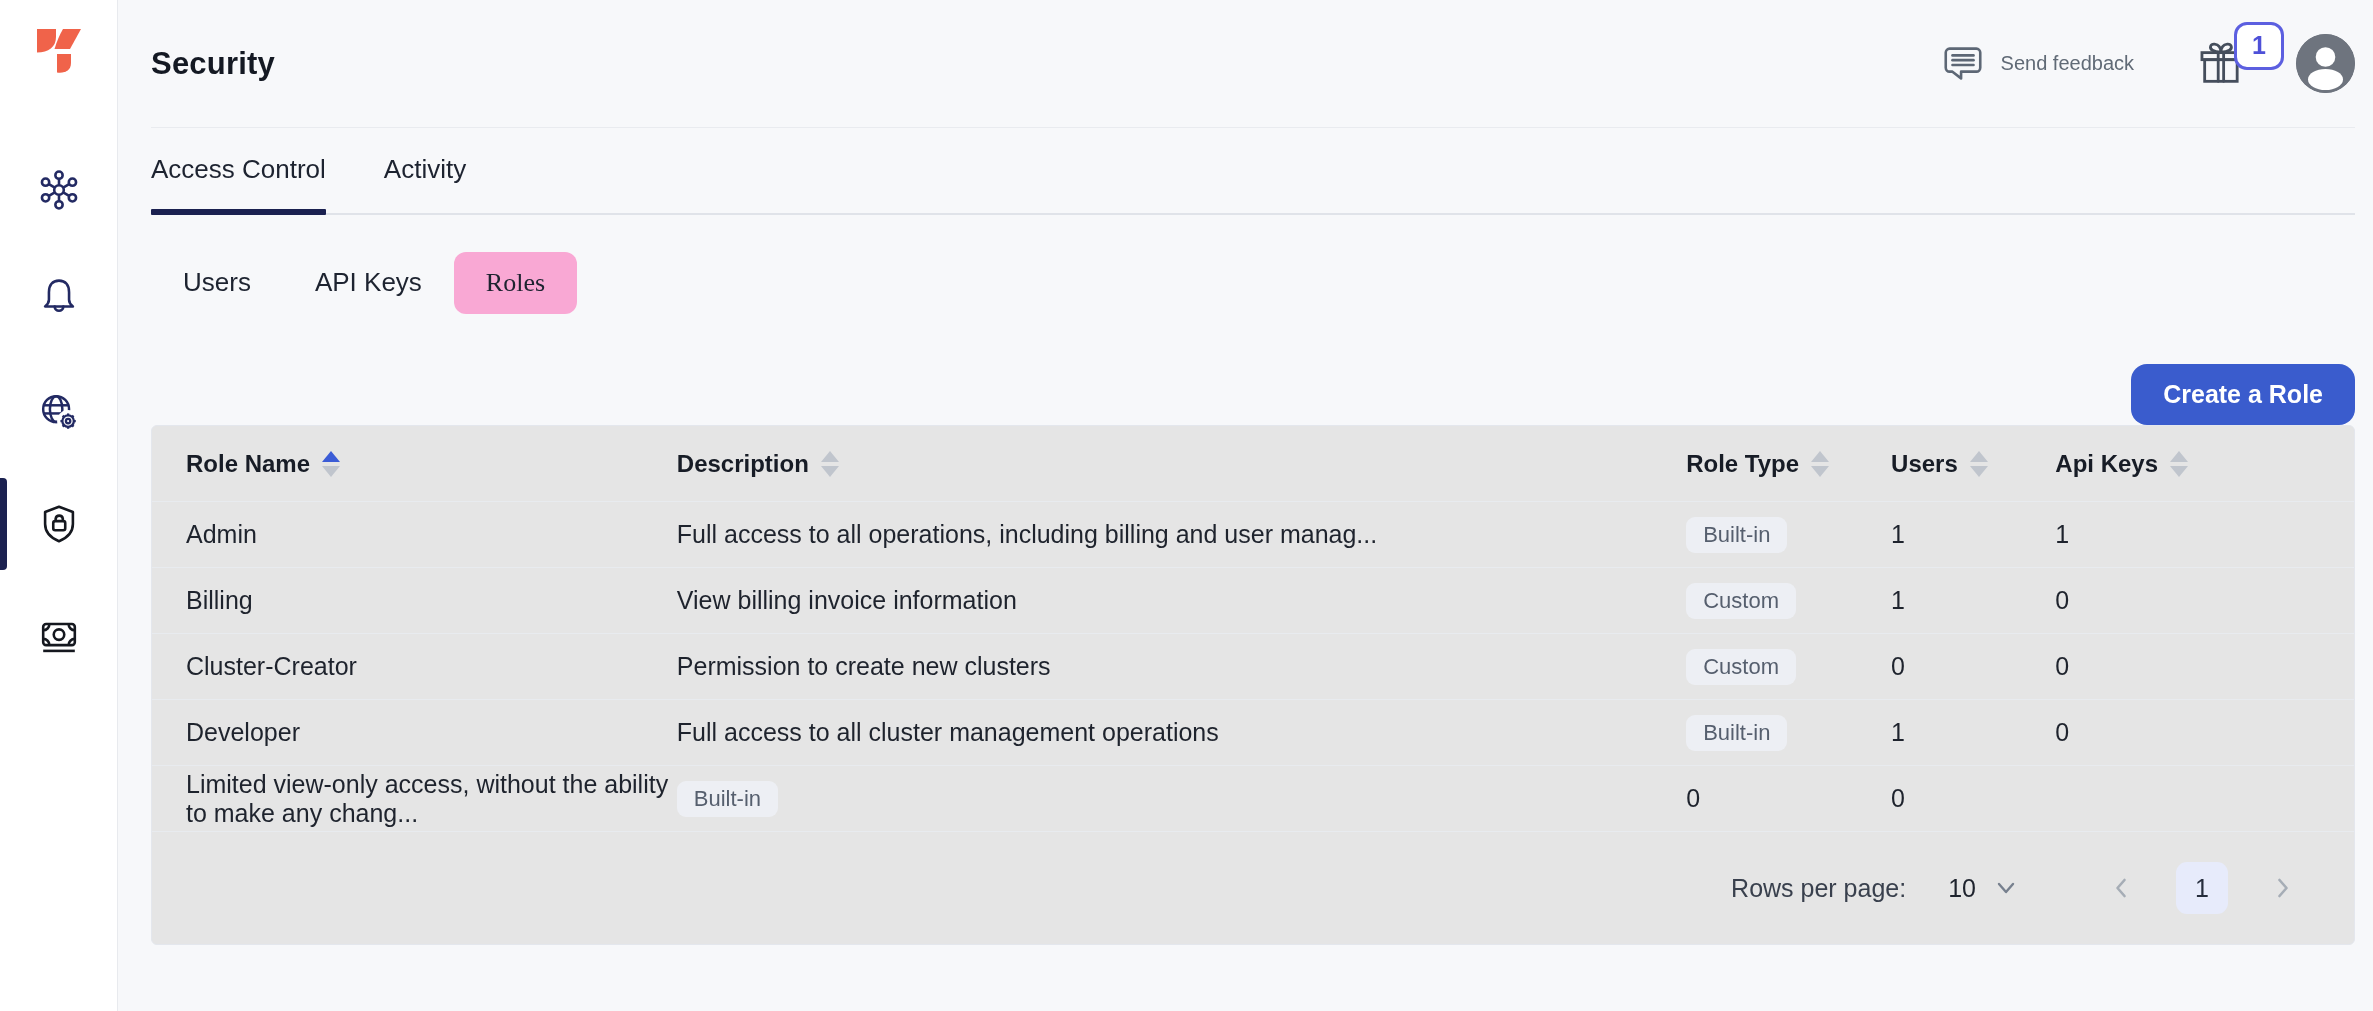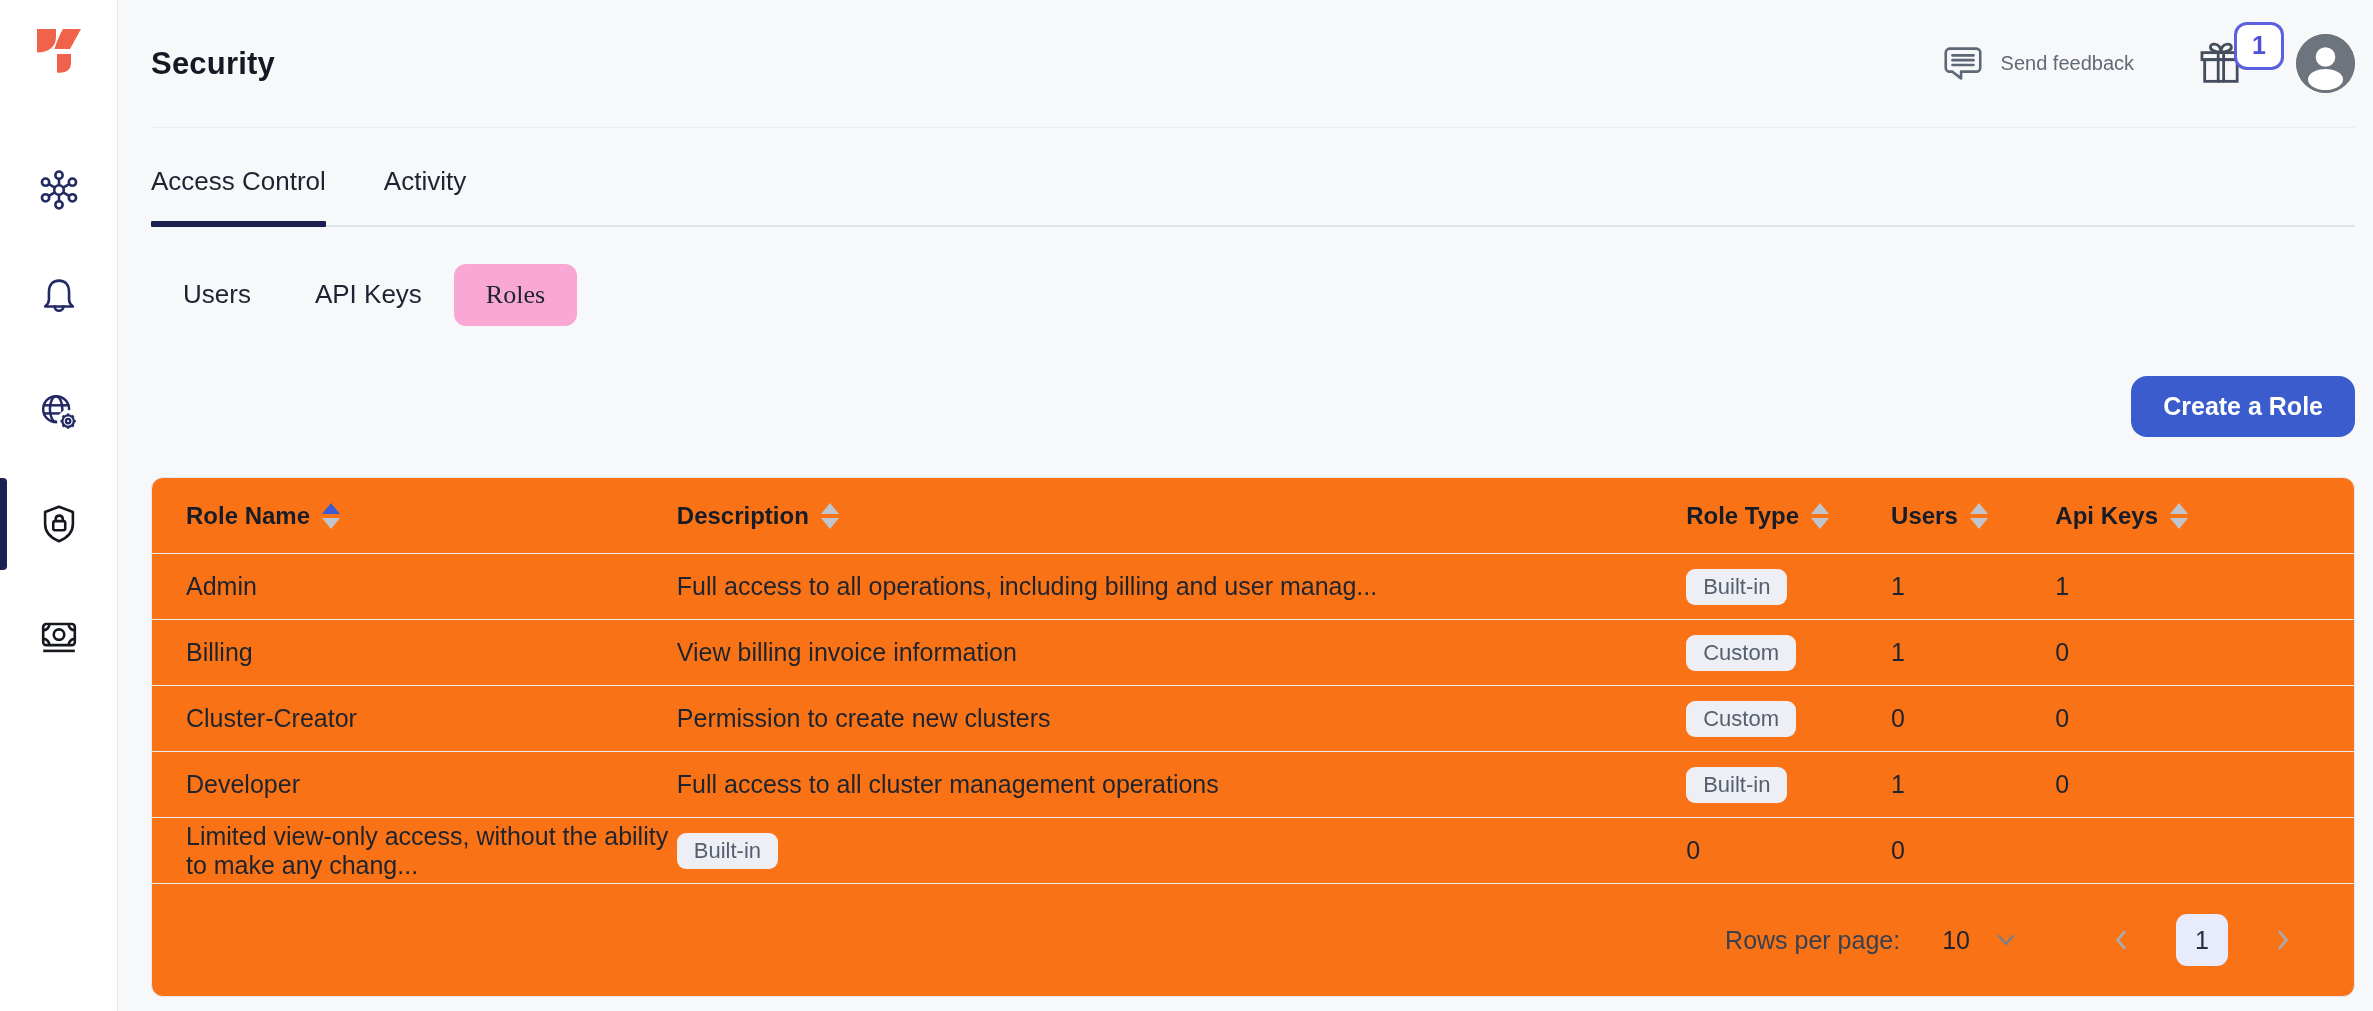--- a/index.html
+++ b/index.html
@@ -62,21 +62,21 @@
     background: #6e747e; overflow: hidden; cursor: pointer;
   }
 
   
   .tabbar {
     display: flex; gap: 58px; margin-top: 26px;
     border-bottom: 2px solid #e0e3e9;
   }
   .tab {
     font-size: 26px; color: #1d2330; padding-bottom: 28px;
-    position: relative; cursor: pointer; margin-top: 12px;
+    position: relative; cursor: pointer;
   }
   .tab.active::after {
     content: ""; position: absolute; left: 0; right: 0; bottom: -2px;
     height: 6px; background: #1b2150; border-radius: 1px;
   }
 
   
   .subtabs { display: flex; align-items: center; margin-top: 36px; }
   .subtab {
     font-size: 26px; color: #1d2330; padding: 16px 32px;
@@ -88,22 +88,22 @@
   .actions-row { display: flex; justify-content: flex-end; margin-top: 50px; }
   .btn-primary {
     background: #3a5ccd; color: #ffffff; border: none;
     font-family: "Liberation Sans", sans-serif;
     font-size: 25px; font-weight: bold;
     padding: 16px 32px; border-radius: 16px; cursor: pointer;
   }
 
   
   .card {
-    margin-top: 40px; background: #f97316;
-    border: 1px solid #e4e7ed; border-radius: 12px;
+    background: #e5e5e5;
+    border: 1px solid #e4e7ed; border-radius: 6px;
     overflow: hidden;
   }
   .trow {
     display: grid;
     grid-template-columns: 23% 47.3% 9.6% 7.7% 1fr;
     align-items: center;
     padding: 0 34px;
     height: 66px;
     border-bottom: 1px solid #e8ebef;
     font-size: 25px; color: #1e232d;
@@ -119,21 +119,21 @@
     display: inline-block; background: #edeff4; color: #565f6e;
     font-size: 22px; padding: 5px 17px; border-radius: 9px;
   }
 
   
   .pagination {
     height: 112px; display: flex; align-items: center; justify-content: flex-end;
     padding-right: 60px;
   }
   .rpp-label { font-size: 25px; color: #39404d; }
-  .rpp-select { display: inline-flex; align-items: center; gap: 24px; margin-left: 42px; cursor: pointer; }
+  .rpp-select { display: inline-flex; align-items: center; gap: 18px; margin-left: 42px; cursor: pointer; }
   .rpp-value { font-size: 25px; color: #1e232d; }
   .pager { display: flex; align-items: center; margin-left: 92px; gap: 42px; }
   .page-chip {
     width: 52px; height: 52px; border-radius: 11px;
     background: #e7ebfb; color: #262d3c; font-size: 25px;
     display: flex; align-items: center; justify-content: center; cursor: pointer;
   }
   .chev-btn { display: flex; align-items: center; cursor: pointer; }
 </style>
 </head>

